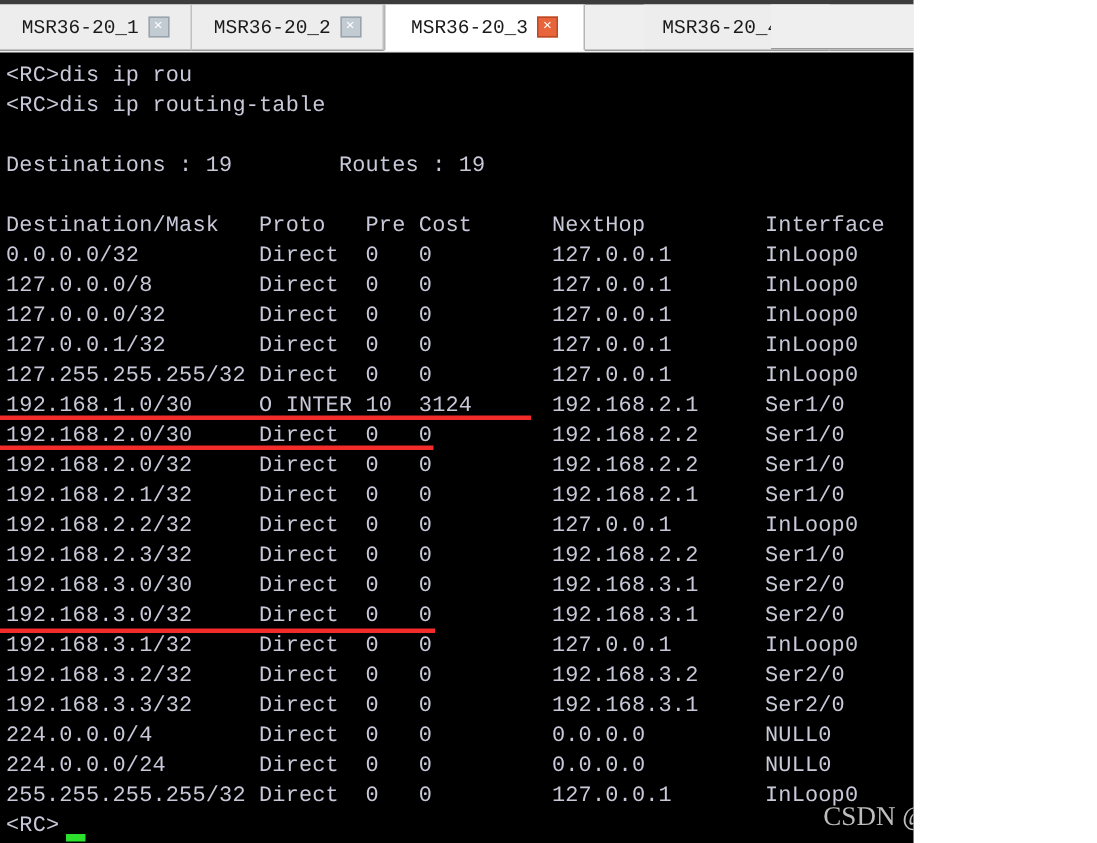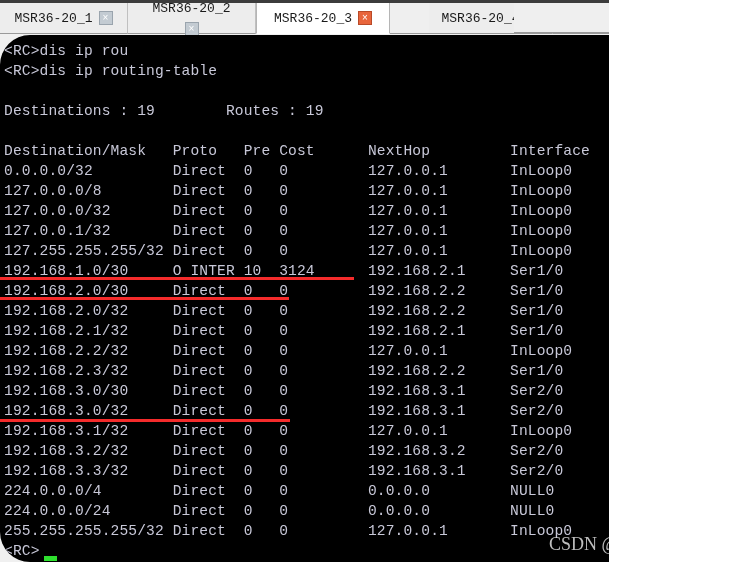--- a/index.html
+++ b/index.html
@@ -99,21 +99,20 @@
 
   
   #terminal {
     position: absolute;
     left: 0;
     top: 35px;
     width: 731px;
     height: 527px;
     background: #000000;
     overflow: hidden;
-    border-radius: 30px;
   }
   #console {
     position: absolute;
     left: 4px;
     top: 6px;
     width: 727px;
     font-family: "Liberation Mono", "DejaVu Sans Mono", monospace;
     font-size: 14.6px;
     line-height: 20px;
     color: #c8c8d8;
@@ -157,21 +156,21 @@
 
 <div id="app">
 
   <div id="tabbar">
     <div class="topedge"></div>
     <div id="tabstrip">
         <div class="tab" style="width: 128px;">
           <span class="tab-label">MSR36-20_1</span>
           <span class="tab-close">×</span>
         </div>
-        <div class="tab" style="width: 128px; flex-direction: column;">
+        <div class="tab" style="width: 128px;">
           <span class="tab-label">MSR36-20_2</span>
           <span class="tab-close">×</span>
         </div>
         <div class="tab active" style="width: 134px;">
           <span class="tab-label">MSR36-20_3</span>
           <span class="tab-close">×</span>
         </div>
         <div class="tab" style="width: 124px; margin-left: 39px;">
           <span class="tab-label">MSR36-20_4</span>
           <span class="tab-close">×</span>

